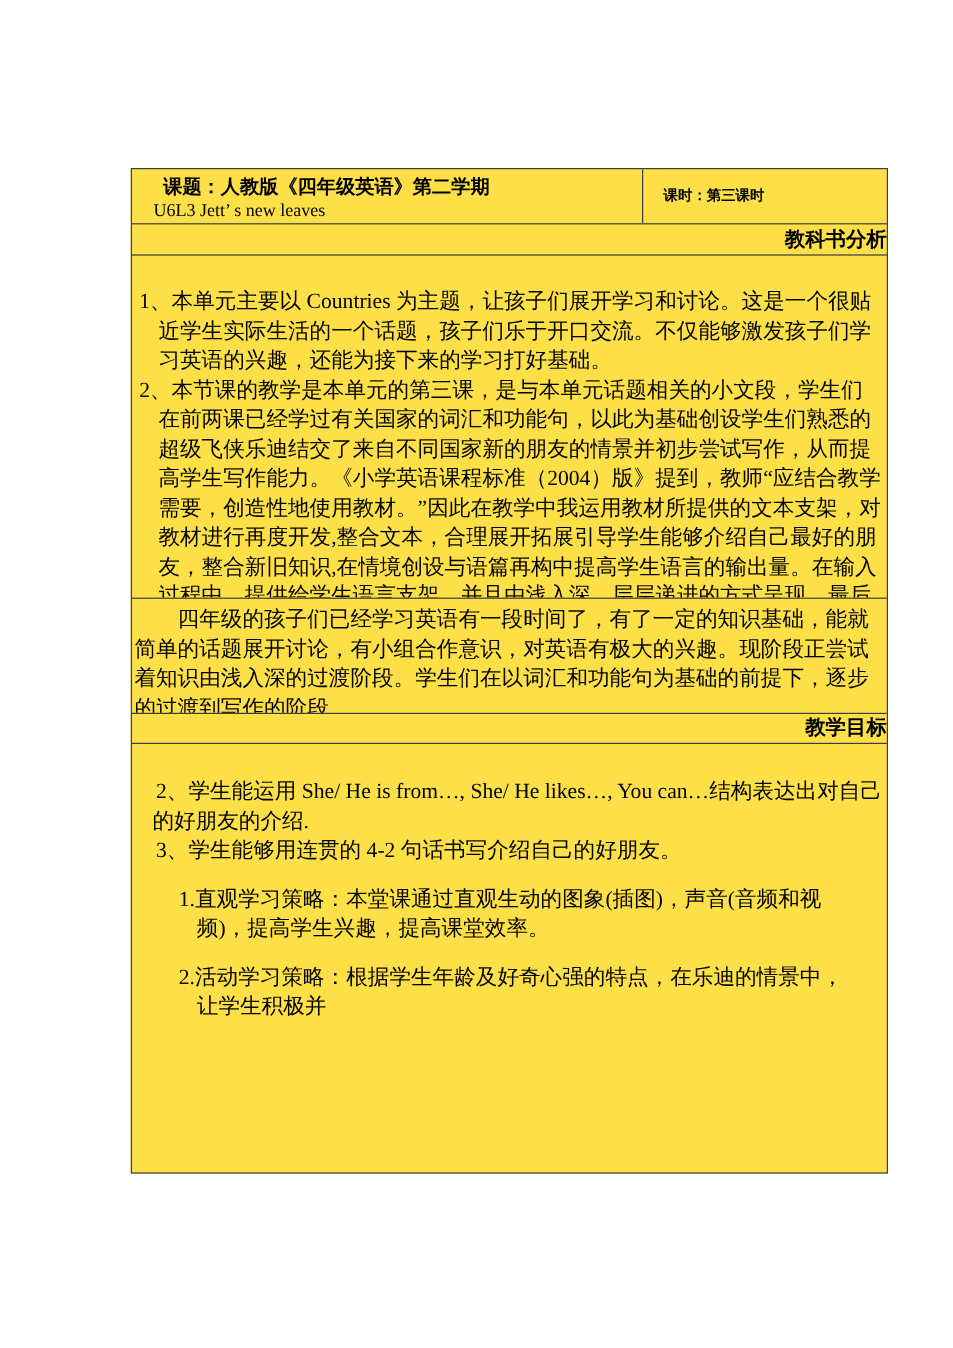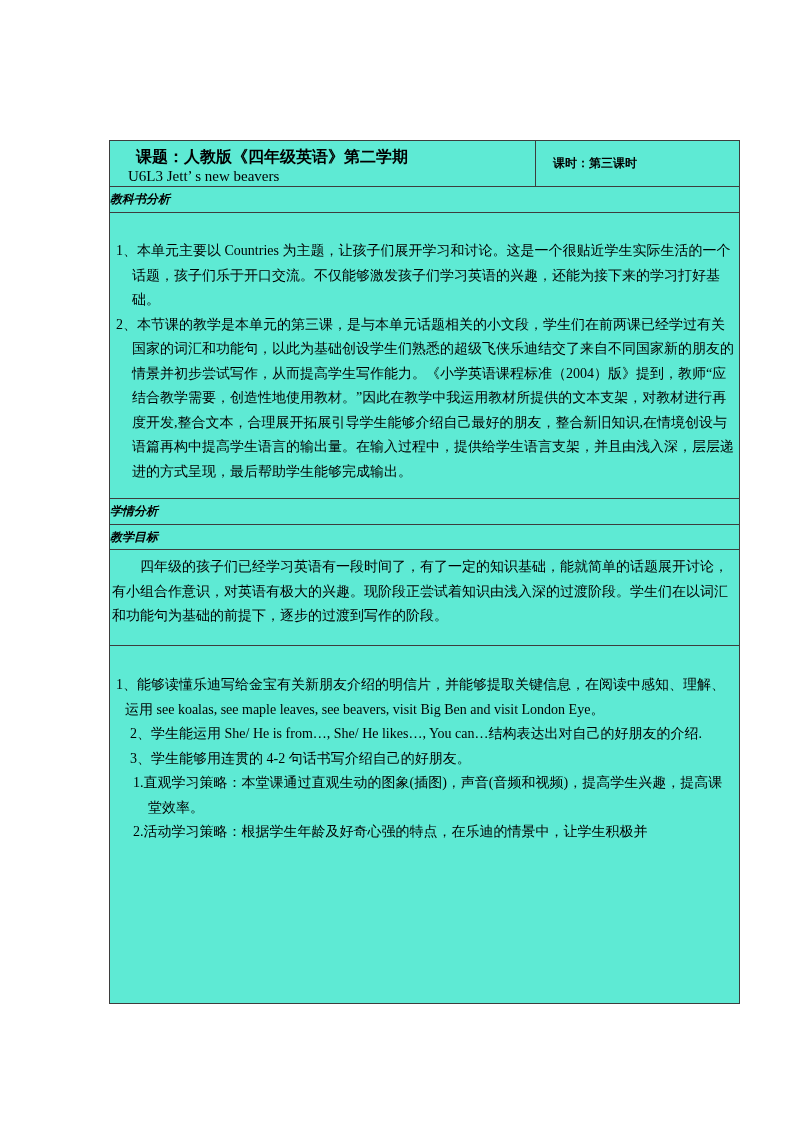--- a/index.html
+++ b/index.html
@@ -3,84 +3,82 @@
 <meta charset="utf-8">
 <style>
   html,body { margin:0; padding:0; background:#ffffff; }
   .page {
     position:relative; width:794px; height:1123px; background:#ffffff;
     font-family:"Liberation Serif","DejaVu Serif",serif; color:#000000;
     overflow:hidden;
   }
   .doc-table {
     position:absolute; left:109px; top:140px; width:629px;
-    border:1px solid #3d3d3d; background:#5eead4; box-sizing:content-box;
+    border:1px solid #3d3d3d; background:#fde047; box-sizing:content-box;
   }
   .row { box-sizing:border-box; border-bottom:1px solid #3d3d3d; overflow:hidden; }
   .row.last { border-bottom:none; }
 
   .header-row { display:flex; height:46px; }
   .topic-cell { width:425px; box-sizing:border-box; padding:5px 0 0 18px; }
   .topic-line1 { font-weight:bold; font-size:16px; line-height:21px; padding-left:8px; }
   .topic-line2 { font-size:15px; line-height:19px; }
   .period-cell {
     flex:1; box-sizing:border-box; border-left:1px solid #3d3d3d;
     display:flex; align-items:center; padding-left:17px;
     font-weight:bold; font-size:12px;
   }
 
   .section-bar {
-    height:26px; line-height:25px; text-align:left;
-    font-weight:bold; font-size:12px;font-style:italic;
+    height:26px; line-height:25px; text-align:right;
+    font-weight:bold; font-size:17px;
   }
   .section-bar.short { height:25px; line-height:24px; }
 
-  .body-cell { font-size:14px; line-height:24.5px; }
+  .body-cell { font-size:18px; line-height:24.5px; }
   .body-textbook  { height:286px; padding:26px 4px 0 1px; }
   .body-learner   { height:96px;  padding:5px 4px 0 2px; }
   .body-objectives{ height:357px; padding:27px 4px 0 1px; }
 
   p.hang      { margin:0; padding-left:21px; text-indent:-16px; }
   p.indent2   { margin:0; text-indent:2em; }
   p.obj-hang  { margin:0; padding-left:14px; text-indent:-9px; }
   p.obj-flush { margin:0; padding-left:16px; text-indent:3px; }
   .strategy-heading { margin:48px 0 0 0; padding-left:5px; font-weight:bold; }
-  p.strategy  { margin:0; padding-left:37px; text-indent:-15px; }
+  p.strategy  { margin:16px; padding-left:37px; text-indent:-15px; }
 </style>
 </head>
 <body>
 
 <div class="page">
   <div class="doc-table">
 
     <div class="row header-row">
       <div class="topic-cell">
         <div class="topic-line1">课题：人教版《四年级英语》第二学期</div>
-        <div class="topic-line2">U6L3 Jett’ s new beavers</div>
+        <div class="topic-line2">U6L3 Jett’ s new leaves</div>
       </div>
       <div class="period-cell">课时：第三课时</div>
     </div>
 
     <div class="row section-bar">教科书分析</div>
 
     <div class="row body-cell body-textbook">
       <p class="hang">1、本单元主要以 Countries 为主题，让孩子们展开学习和讨论。这是一个很贴近学生实际生活的一个话题，孩子们乐于开口交流。不仅能够激发孩子们学习英语的兴趣，还能为接下来的学习打好基础。</p>
       <p class="hang">2、本节课的教学是本单元的第三课，是与本单元话题相关的小文段，学生们在前两课已经学过有关国家的词汇和功能句，以此为基础创设学生们熟悉的超级飞侠乐迪结交了来自不同国家新的朋友的情景并初步尝试写作，从而提高学生写作能力。《小学英语课程标准（2004）版》提到，教师“应结合教学需要，创造性地使用教材。”因此在教学中我运用教材所提供的文本支架，对教材进行再度开发,整合文本，合理展开拓展引导学生能够介绍自己最好的朋友，整合新旧知识,在情境创设与语篇再构中提高学生语言的输出量。在输入过程中，提供给学生语言支架，并且由浅入深，层层递进的方式呈现，最后帮助学生能够完成输出。</p>
     </div>
 
-    <div class="row section-bar">学情分析</div>
-
-    <div class="row section-bar short">教学目标</div>
 
     <div class="row body-cell body-learner">
       <p class="indent2">四年级的孩子们已经学习英语有一段时间了，有了一定的知识基础，能就简单的话题展开讨论，有小组合作意识，对英语有极大的兴趣。现阶段正尝试着知识由浅入深的过渡阶段。学生们在以词汇和功能句为基础的前提下，逐步的过渡到写作的阶段。</p>
     </div>
 
+    <div class="row section-bar short">教学目标</div>
+
     <div class="row last body-cell body-objectives">
-      <p class="obj-hang">1、能够读懂乐迪写给金宝有关新朋友介绍的明信片，并能够提取关键信息，在阅读中感知、理解、运用 see koalas, see maple leaves, see beavers, visit Big Ben and visit London Eye。</p>
       <p class="obj-flush">2、学生能运用 She/ He is from…, She/ He likes…, You can…结构表达出对自己的好朋友的介绍.</p>
       <p class="obj-flush">3、学生能够用连贯的 4-2 句话书写介绍自己的好朋友。</p>
       <p class="strategy">1.直观学习策略：本堂课通过直观生动的图象(插图)，声音(音频和视频)，提高学生兴趣，提高课堂效率。</p>
       <p class="strategy">2.活动学习策略：根据学生年龄及好奇心强的特点，在乐迪的情景中，让学生积极并</p>
     </div>
 
   </div>
 </div>
 
 </body></html>

